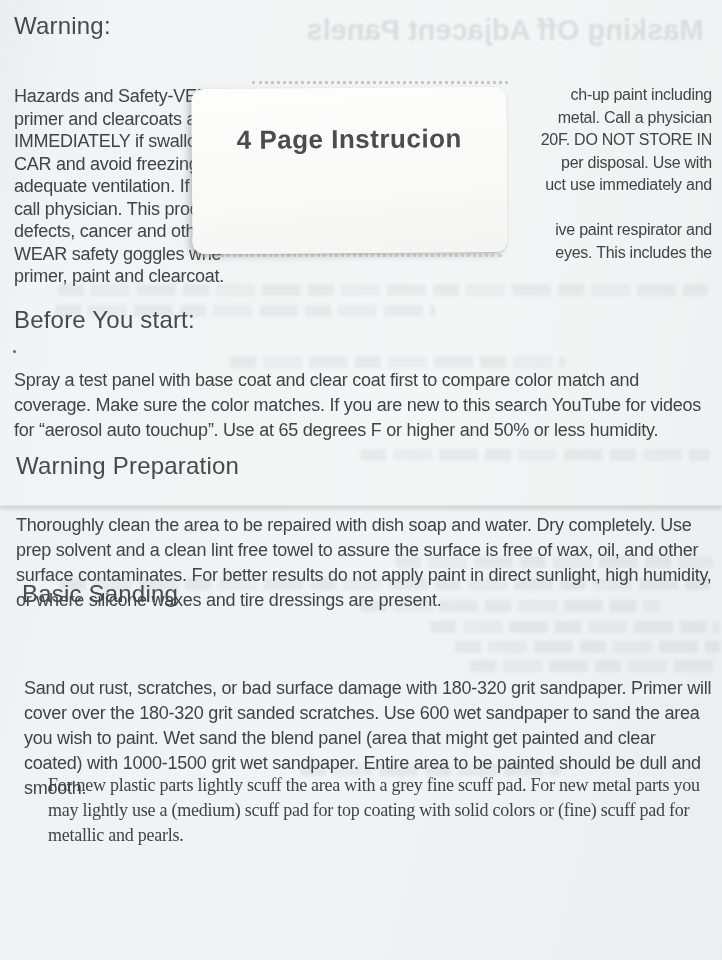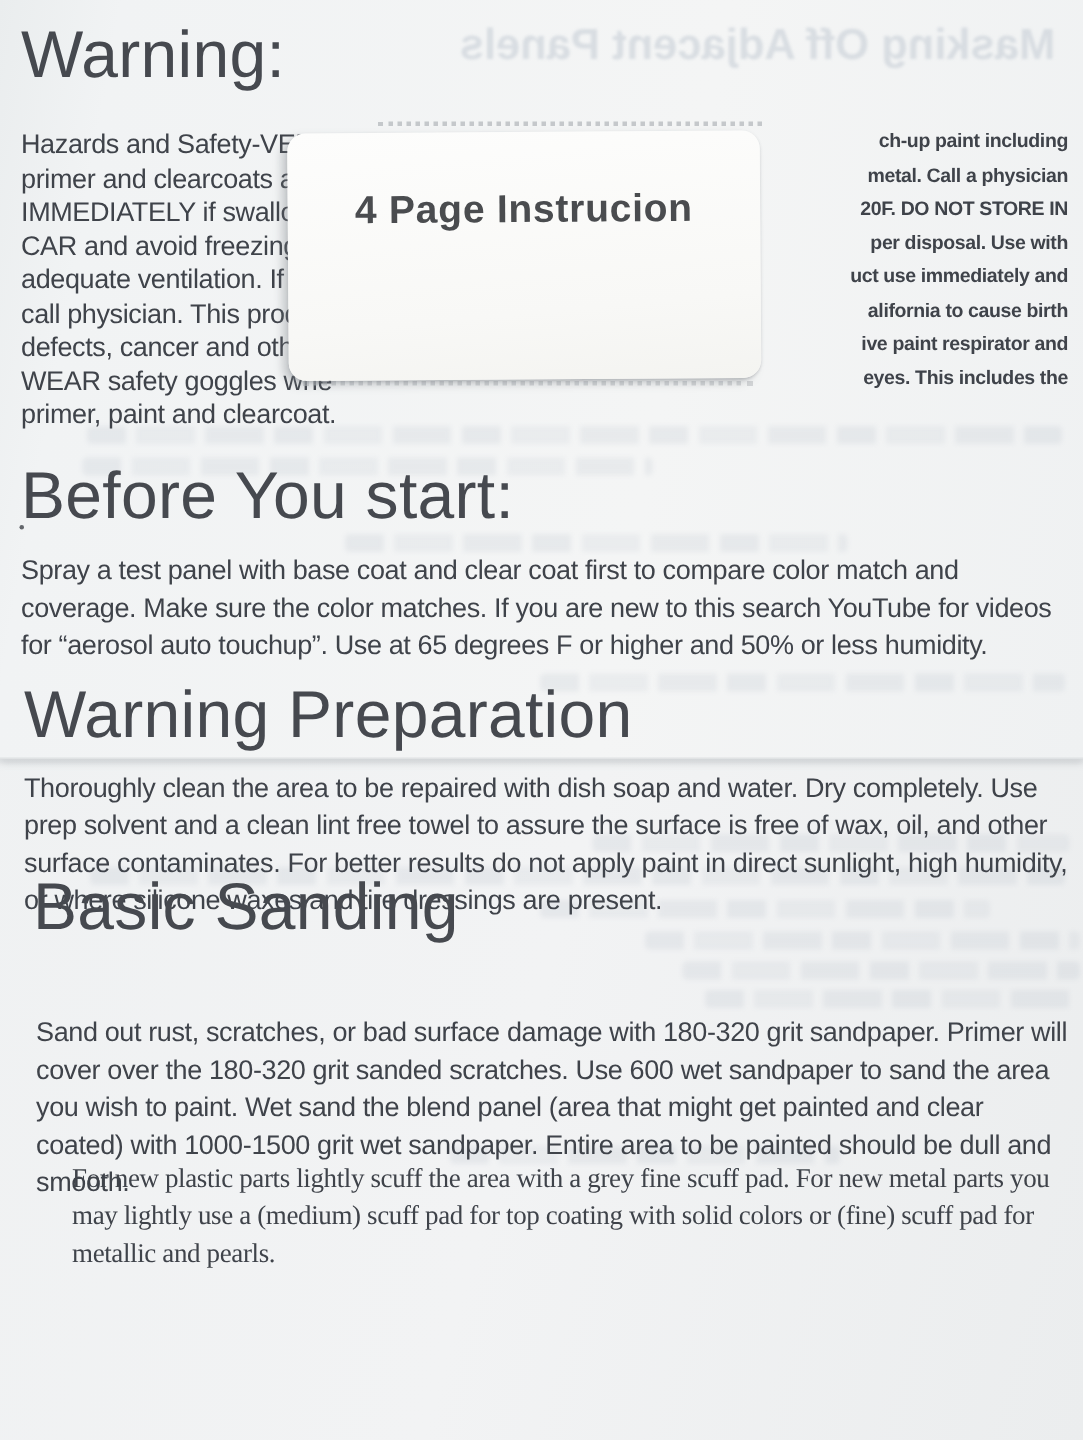--- a/index.html
+++ b/index.html
@@ -19,32 +19,32 @@
     position:absolute;left:0;top:0;width:722px;height:506px;
     background:linear-gradient(100deg,#eaedee 0%,#f1f3f4 10%,#f4f5f5 60%,#eff1f2 100%);
     box-shadow:0 2px 5px rgba(140,145,150,.45);
   }
   .sheet-edge{
     position:absolute;left:0;top:505px;width:722px;height:5px;
     background:linear-gradient(#d9dcde,rgba(233,235,236,0));
     opacity:.8;
   }
   .heading{
-    position:absolute;color:var(--heading);font-size:44px;font-weight:400;
+    position:absolute;color:var(--heading);font-size:24px;font-weight:400;
     letter-spacing:.2px;white-space:nowrap;
   }
   .body-text{
     position:absolute;color:var(--ink);font-size:18px;line-height:25px;
     letter-spacing:-.25px;
   }
   
   .warning-lines{position:absolute;left:0;top:86px;width:722px;}
   .w-row{position:relative;height:22.5px;}
   .w-left{position:absolute;left:14px;top:0;color:var(--ink);font-size:18px;letter-spacing:-.25px;white-space:nowrap;}
-  .w-right{position:absolute;right:10px;top:0;color:var(--ink);font-size:13px;letter-spacing:-.25px;white-space:nowrap;font-weight:bold;}
+  .w-right{position:absolute;right:10px;top:0;color:var(--ink);font-size:16px;letter-spacing:-.25px;white-space:nowrap;}
   
   .sticker{
     position:absolute;left:192px;top:88px;width:315px;height:165px;
     background:linear-gradient(175deg,#fdfdfc 0%,#f8f8f6 70%,#f4f4f1 100%);
     border-radius:12px;z-index:5;transform:rotate(-.4deg);
     box-shadow:-4px 3px 6px rgba(118,122,128,.35),0 1px 2px rgba(118,122,128,.3);
     display:flex;flex-direction:column;align-items:center;justify-content:flex-start;
     padding-top:36px;box-sizing:border-box;gap:26px;
   }
   .sticker-line{
@@ -113,21 +113,20 @@
     <div class="w-row">
       <span class="w-left">CAR and avoid freezing.</span>
       <span class="w-right">per disposal. Use with</span>
     </div>
     <div class="w-row">
       <span class="w-left">adequate ventilation. If y</span>
       <span class="w-right">uct use immediately and</span>
     </div>
     <div class="w-row">
       <span class="w-left">call physician. This produ</span>
-      <span class="w-right">alifornia to cause birth</span>
     </div>
     <div class="w-row">
       <span class="w-left">defects, cancer and other</span>
       <span class="w-right">ive paint respirator and</span>
     </div>
     <div class="w-row">
       <span class="w-left">WEAR safety goggles whe</span>
       <span class="w-right">eyes. This includes the</span>
     </div>
     <div class="w-row">

